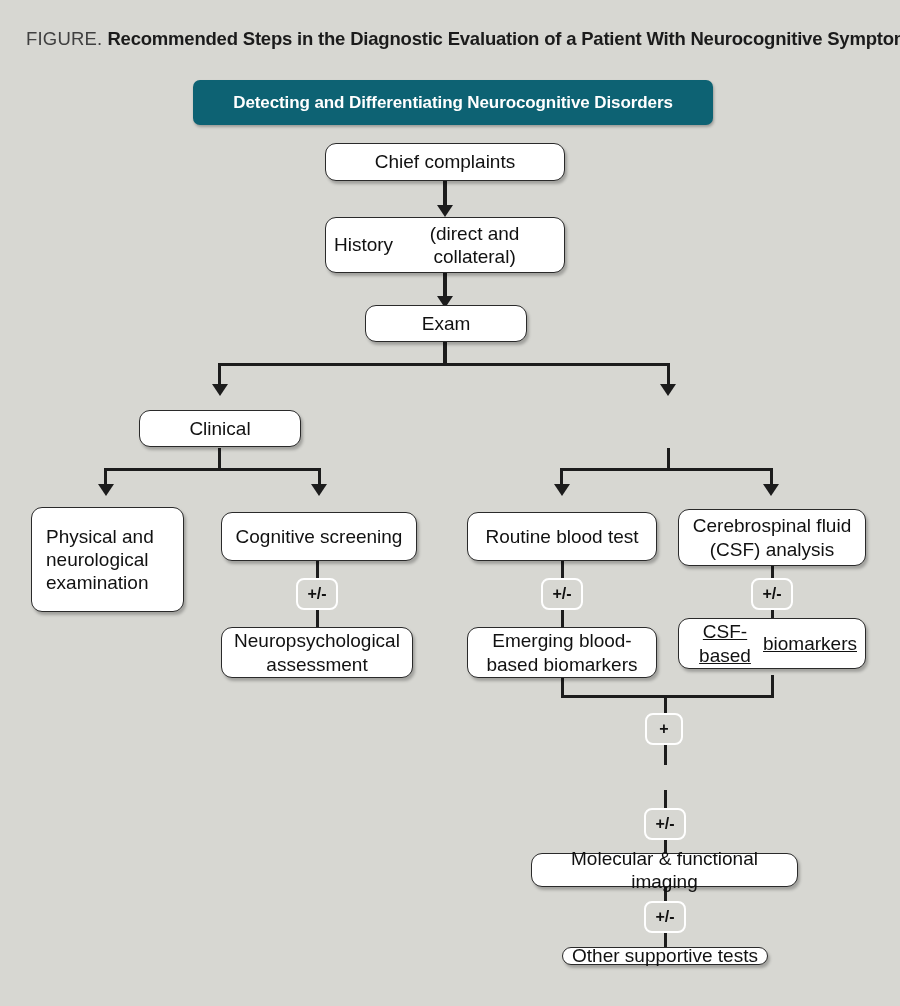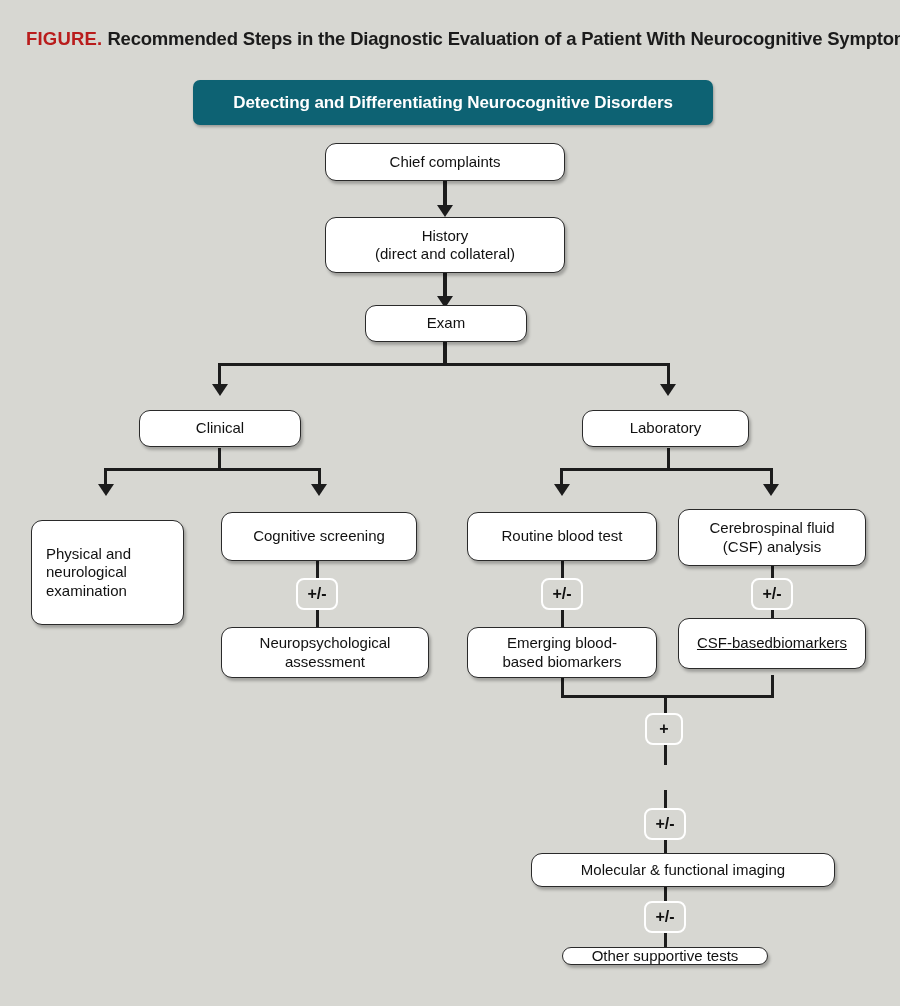--- a/index.html
+++ b/index.html
@@ -18,22 +18,22 @@
     position:absolute;
     left:26px; top:28px; width:850px;
     font-size:18.5px;
     font-weight:bold;
     letter-spacing:-0.2px;
     color:#1b1b1b;
     white-space:nowrap;
     font-stretch:condensed;
   }
   .fig-title .fig-word{
-    color:#b91c1c;
-    font-weight:bold;
+    color:#404040;
+    font-weight:normal;
     letter-spacing:0.2px;
   }
 
   
   .banner{
     position:absolute;
     left:193px; top:80px;
     width:520px; height:45px;
     background:#0d6273;
     border-radius:7px;
@@ -50,27 +50,27 @@
     position:absolute;
     background:#ffffff;
     border:1.6px solid #2a2a2a;
     border-radius:11px;
     box-shadow:2px 3px 3px rgba(0,0,0,0.25);
     display:flex;
     align-items:center;
     justify-content:center;
     text-align:center;
     color:#111111;
-    font-size:15px;
+    font-size:19px;
     line-height:1.22;
     box-sizing:border-box;
     padding:4px 8px;
     z-index:3;
   }
-  .node.left-align{ justify-content:flex-start; text-align:left; padding-left:14px;margin-top:13px;}
+  .node.left-align{ justify-content:flex-start; text-align:left; padding-left:14px;}
 
   
   .pill{
     position:absolute;
     background:#d7d7d2;
     border:2.6px solid #ffffff;
     border-radius:8px;
     display:flex;align-items:center;justify-content:center;
     color:#111111;
     font-size:16px;
@@ -144,52 +144,49 @@
   <div class="vline" style="left:663.6px;top:745px;height:20px;"></div>
 
   <div class="vline" style="left:663.6px;top:790px;height:70px;"></div>
 
   <div class="vline" style="left:663.6px;top:885px;height:68px;"></div>
 
   <div class="node" style="left:325px;top:143px;width:240px;height:38px;">
     <span>Chief complaints</span>
   </div>
 
-  <div class="node" style="left:325px;top:217px;width:240px;height:56px;flex-direction:column;">
+  <div class="node" style="left:325px;top:217px;width:240px;height:56px;flex-direction:row;">
     <span>History</span>
     <span>(direct and collateral)</span>
   </div>
 
   <div class="node" style="left:365px;top:305px;width:162px;height:37px;">
     <span>Exam</span>
   </div>
 
   <div class="node" style="left:139px;top:410px;width:162px;height:37px;">
     <span>Clinical</span>
   </div>
 
-  <div class="node" style="left:582px;top:410px;width:167px;height:37px;">
-    <span>Laboratory</span>
-  </div>
 
   <div class="node left-align" style="left:31px;top:507px;width:153px;height:105px;flex-direction:column;align-items:flex-start;justify-content:center;">
     <span>Physical and</span>
     <span>neurological</span>
     <span>examination</span>
   </div>
 
   <div class="node" style="left:221px;top:512px;width:196px;height:49px;">
     <span>Cognitive screening</span>
   </div>
 
   <div class="pill" style="left:296px;top:578px;width:42px;height:32px;">
     <span>+/-</span>
   </div>
 
-  <div class="node" style="left:221px;top:627px;width:208px;height:51px;flex-direction:column;">
+  <div class="node" style="left:221px;top:627px;width:192px;height:51px;flex-direction:column;">
     <span>Neuropsychological</span>
     <span>assessment</span>
   </div>
 
   <div class="node" style="left:467px;top:512px;width:190px;height:49px;">
     <span>Routine blood test</span>
   </div>
 
   <div class="pill" style="left:541px;top:578px;width:42px;height:32px;">
     <span>+/-</span>
@@ -216,21 +213,21 @@
 
   <div class="pill" style="left:645px;top:713px;width:38px;height:32px;">
     <span>+</span>
   </div>
 
 
   <div class="pill" style="left:644px;top:808px;width:42px;height:32px;">
     <span>+/-</span>
   </div>
 
-  <div class="node" style="left:531px;top:853px;width:304px;height:34px;text-align:right;">
+  <div class="node" style="left:531px;top:853px;width:267px;height:34px;">
     <span>Molecular &amp; functional imaging</span>
   </div>
 
   <div class="pill" style="left:644px;top:901px;width:42px;height:32px;">
     <span>+/-</span>
   </div>
 
   <div class="node" style="left:562px;top:947px;width:206px;height:18px;">
     <span>Other supportive tests</span>
   </div>

